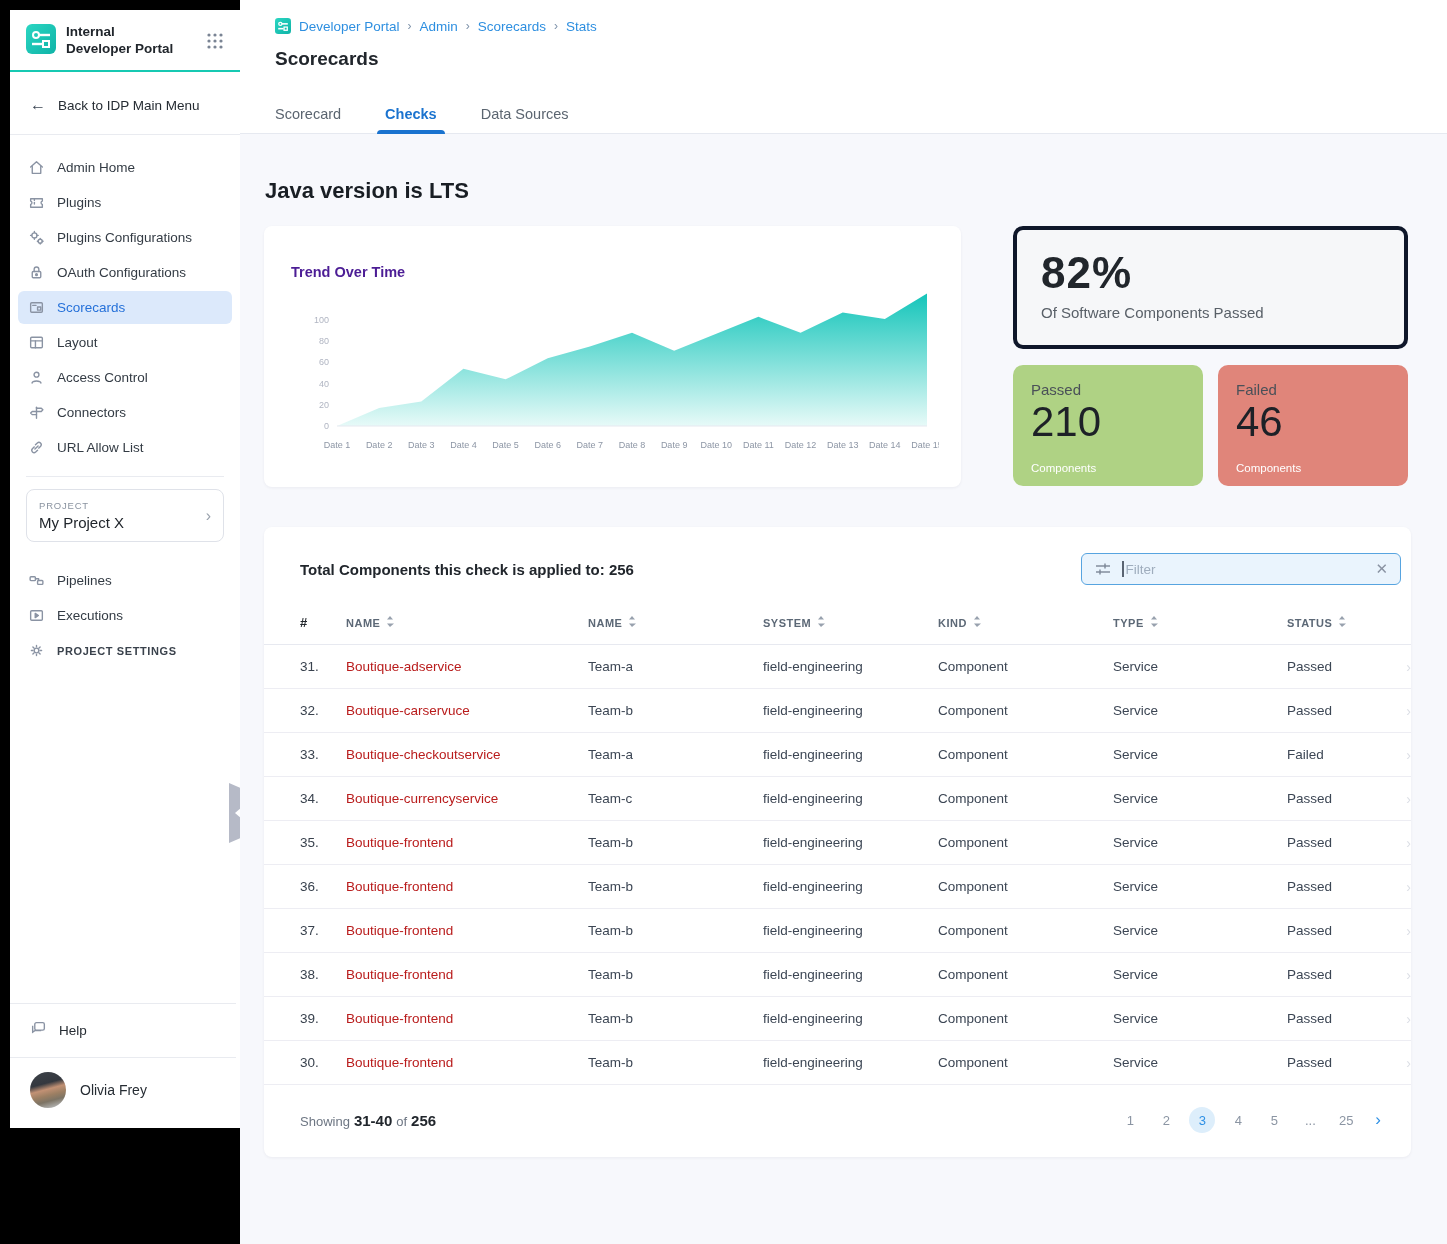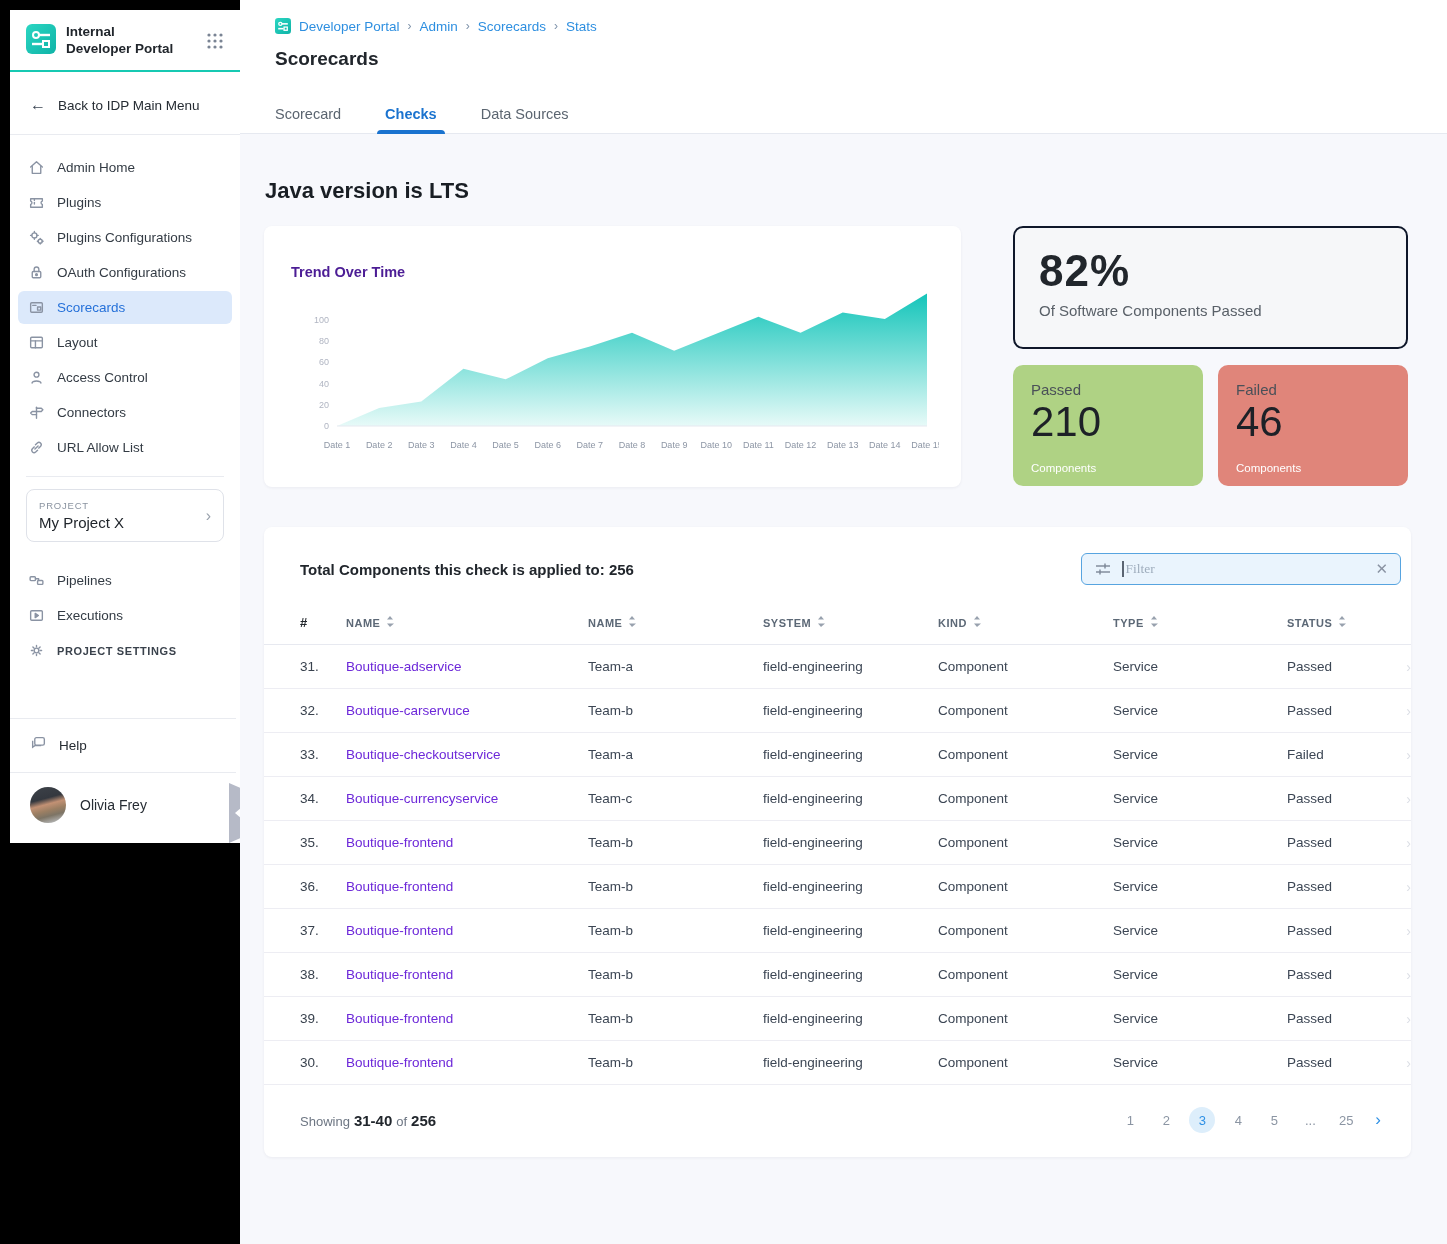--- a/index.html
+++ b/index.html
@@ -1,19 +1,19 @@
 <!DOCTYPE html>
 <html><head>
 <meta charset="utf-8">
 <style>
   * { margin:0; padding:0; box-sizing:border-box; }
   html,body { width:1447px; height:1244px; background:#000; font-family:"Liberation Sans", sans-serif; overflow:hidden; }
 
   
-  .sidebar { position:absolute; left:10px; top:10px; width:230px; height:833px; background:#fff; }
+  .sidebar { position:absolute; left:10px; top:10px; width:230px; height:1118px; background:#fff; }
   .sb-header { display:flex; align-items:center; gap:10px; padding:14px 14px 12px 16px; border-bottom:2px solid #17c9b2; }
   .sb-title { font-size:13.5px; font-weight:bold; color:#21262c; line-height:1.25; flex:1; }
   .apps-grid { width:22px; height:22px; cursor:pointer; }
   .sb-back { display:flex; align-items:center; gap:12px; padding:24px 16px 20px 20px; border-bottom:1px solid #e9ebf0; cursor:pointer; }
   .sb-back .arrow { color:#3c4654; font-size:16px; }
   .sb-back-label { font-size:13.5px; color:#262c33; font-weight:500; }
   .sb-menu { padding:14px 8px 0 8px; }
   .side-item { display:flex; align-items:center; gap:12px; padding:8px 10px; margin:2px 0; border-radius:6px; cursor:pointer; }
   .side-item .icon { width:17px; height:17px; display:flex; align-items:center; justify-content:center; flex:none; }
   .side-label { font-size:13.5px; color:#333b44; }
@@ -47,50 +47,50 @@
   .tab.active { color:#1a73cf; font-weight:bold; }
   .tab.active:after { content:""; position:absolute; left:-8px; right:-8px; bottom:0; height:4px; background:#1a73cf; border-radius:4px 4px 0 0; }
 
   .check-title { font-size:22px; font-weight:bold; color:#191e24; margin:44px 0 0 25px; }
 
   .content-row { display:flex; margin:22px 0 0 24px; gap:52px; }
   .chart-card { width:697px; height:261px; background:#fff; border-radius:8px; box-shadow:0 1px 3px rgba(30,40,60,0.06); padding:38px 28px 0 27px; }
   .chart-title { font-size:14.5px; font-weight:bold; color:#4c1d95; margin-bottom:10px; }
 
   .stats-col { width:395px; }
-  .pct-card { background:#f6f7f9; border:2px solid #0f172a; border-radius:10px; height:123px; padding:18px 24px; }
+  .pct-card { background:#f6f7f9; border:4px solid #0f172a; border-radius:10px; height:123px; padding:18px 24px; }
   .pct-value { font-size:44px; font-weight:bold; color:#21262c; letter-spacing:1px; }
   .pct-caption { font-size:15px; color:#596068; margin-top:6px; }
   .pf-row { display:flex; gap:15px; margin-top:16px; }
   .pf-card { width:190px; height:121px; border-radius:10px; padding:16px 18px 12px 18px; display:flex; flex-direction:column; }
   .pf-card.passed { background:#afd284; }
   .pf-card.failed { background:#e0857a; }
   .pf-label { font-size:15px; color:#4a5058; font-weight:500; }
   .pf-value { font-size:42px; font-weight:normal; color:#1d2127; margin-top:2px; line-height:1.05; }
   .pf-caption { font-size:11.5px; color:#fff; margin-top:auto; }
 
   
   .table-card { position:relative; margin:40px 12px 0 24px; width:1147px; background:#fff; border-radius:8px; box-shadow:0 1px 3px rgba(30,40,60,0.06); padding:26px 0 18px 0; }
   .table-top { display:flex; align-items:center; padding:0 10px 0 36px; }
   .table-summary { font-size:15px; font-weight:bold; color:#21262c; flex:1; }
   .filter-box { width:320px; height:32px; background:#eaf4fd; border:1.5px solid #57a4e0; border-radius:6px; display:flex; align-items:center; padding:0 10px 0 12px; }
   .filter-box .caret { width:1.5px; height:16px; background:#5a6472; margin-right:2px; }
-  .filter-input { flex:1; border:none; outline:none; background:transparent; font-size:13.5px; color:#3a4450; font-family:Liberation Serif, serif; }
+  .filter-input { flex:1; border:none; outline:none; background:transparent; font-size:13.5px; color:#3a4450; font-family:Liberation Sans, sans-serif; }
   .filter-input::placeholder { color:#9fadbd; }
   .filter-close { color:#8a93a3; font-size:15px; cursor:pointer; padding:0 2px; }
 
   .grid-row { display:grid; grid-template-columns:46px 242px 175px 175px 175px 174px 104px 20px; align-items:center; padding-left:36px; }
   .thead { margin-top:30px; padding-bottom:14px; border-bottom:1px solid #e7e9f0; }
   .th { font-size:11px; font-weight:bold; letter-spacing:0.5px; color:#5c6876; display:flex; align-items:center; gap:6px; cursor:pointer; }
   .th.hash { font-size:13px; color:#21262c; }
   .trow { height:44px; border-bottom:1px solid #ededf3; cursor:pointer; }
   .trow:last-of-type { border-bottom:1px solid #ededf3; }
   .td { font-size:13.5px; color:#3c4654; }
   .td.num { color:#39424e; }
-  .td.name { color:#6d28d9; }
+  .td.name { color:#b91c1c; }
   .row-chev { color:#dcdfe6; font-size:14px; text-align:right; }
 
   .table-footer { display:flex; align-items:center; padding:22px 30px 6px 36px; }
   .showing { font-size:13px; color:#6d7683; }
   .showing b { font-size:15px; color:#21262c; margin:0 4px; }
   .pagination { margin-left:auto; display:flex; align-items:center; gap:10px; }
   .page-num { min-width:26px; height:26px; display:flex; align-items:center; justify-content:center; font-size:13px; color:#8b95a3; border-radius:50%; cursor:pointer; }
   .page-num.active { color:#2e90e5; background:#ddeefb; }
   .page-next { color:#2e90e5; font-size:17px; margin-left:6px; cursor:pointer; }
 

